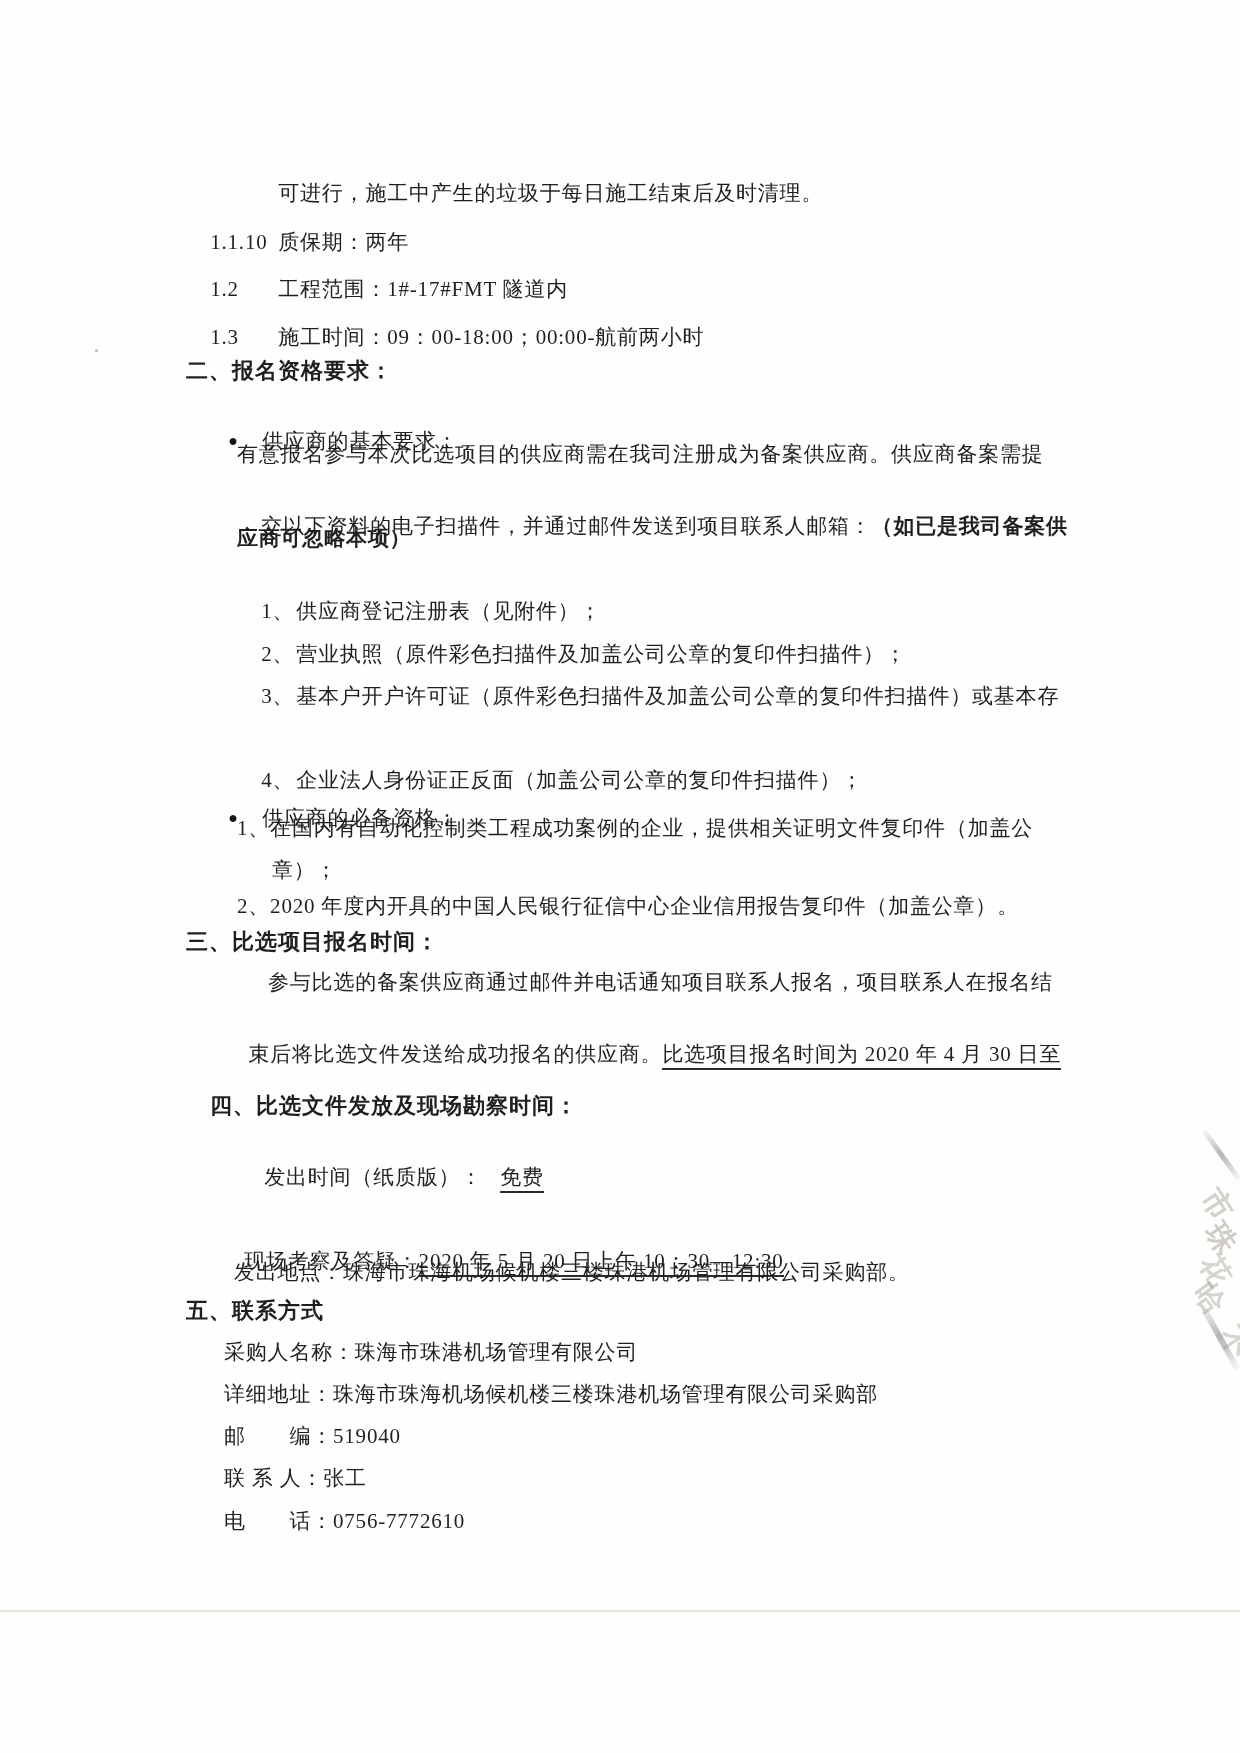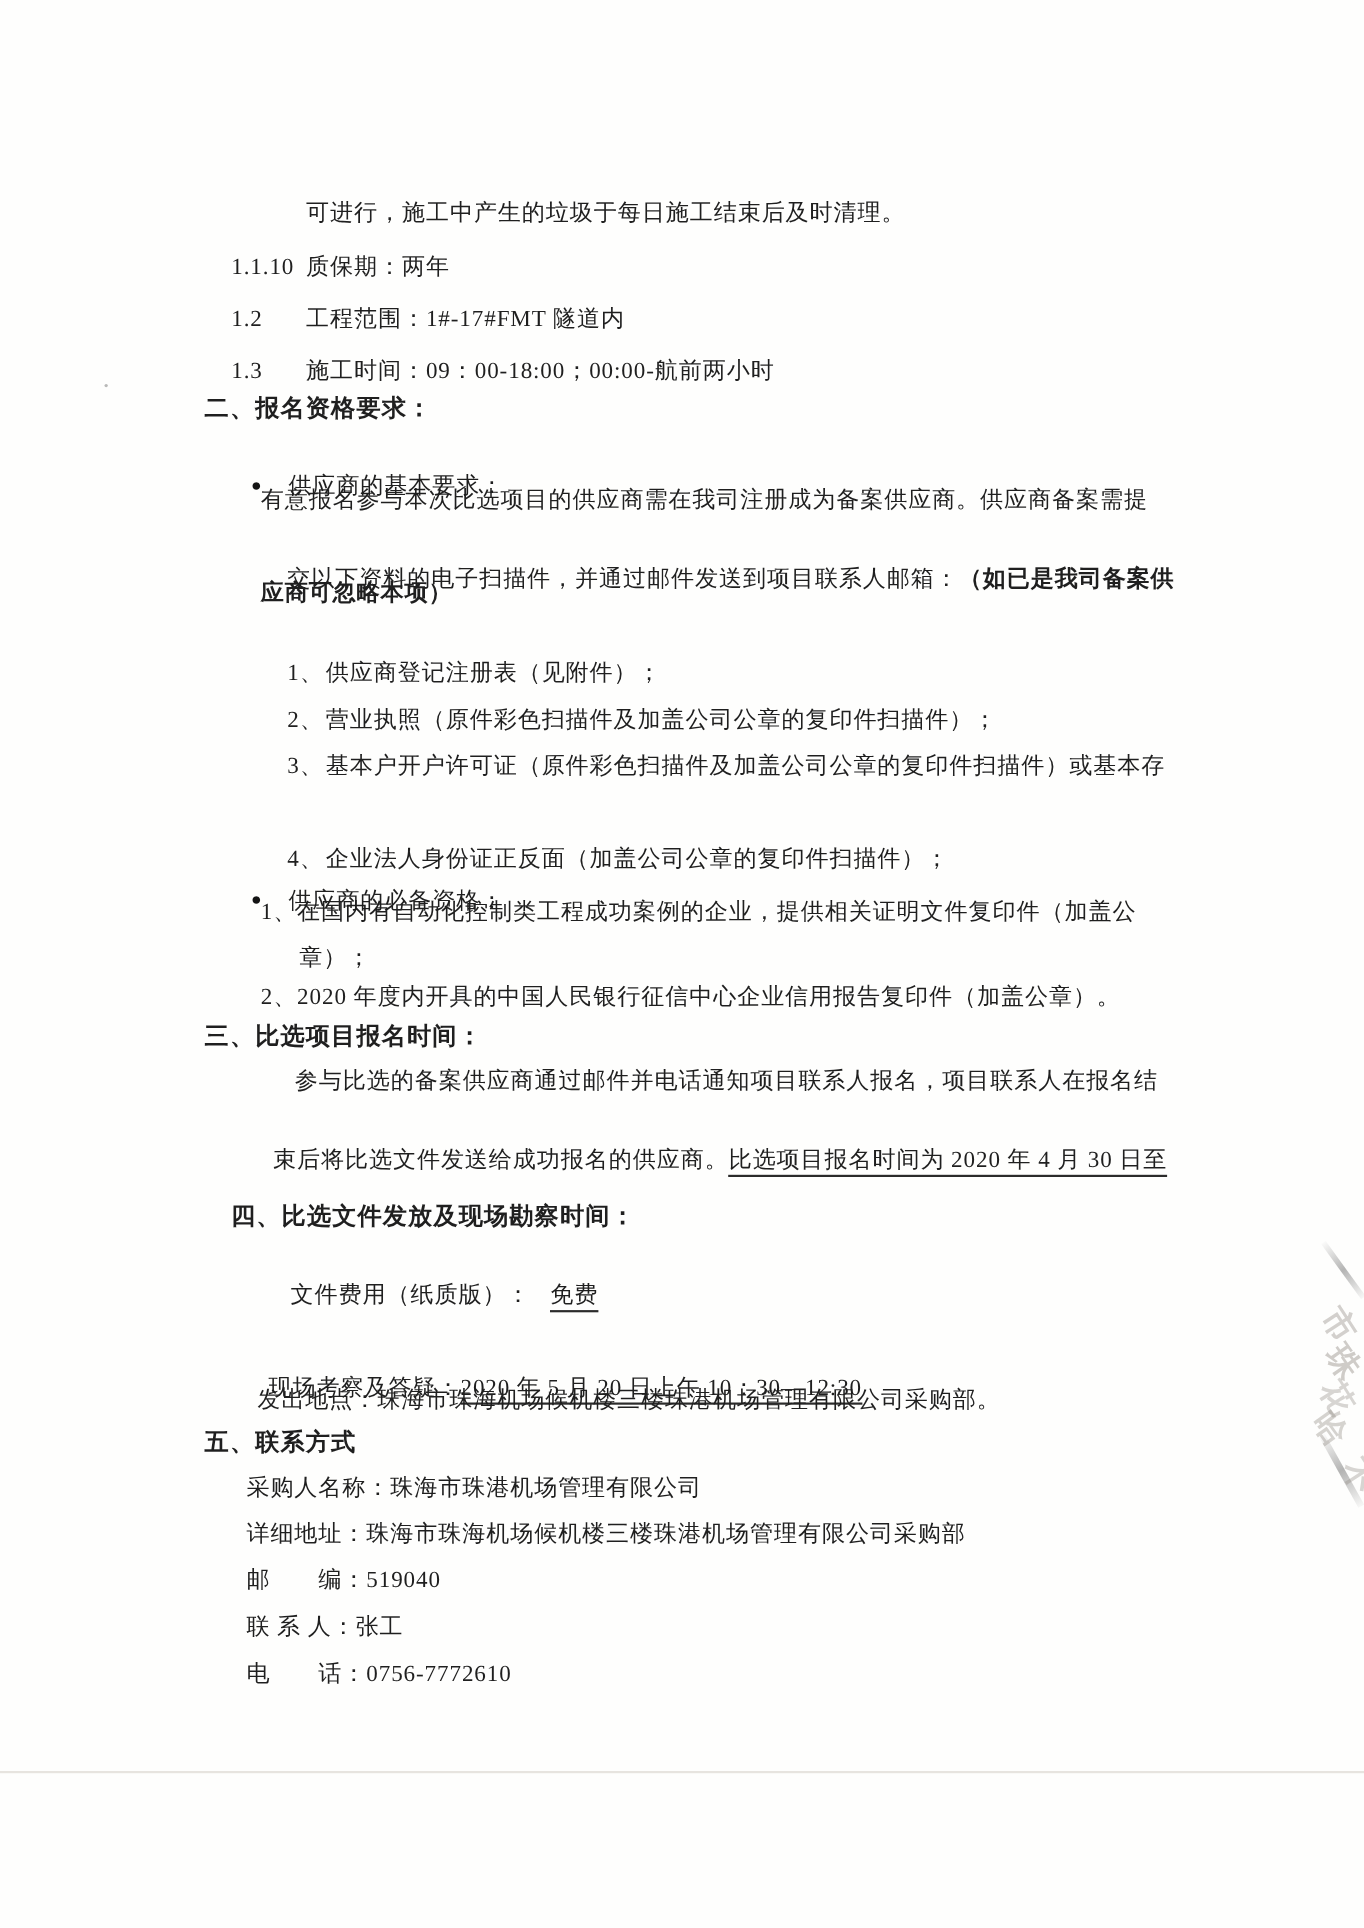--- a/index.html
+++ b/index.html
@@ -83,21 +83,21 @@
   <div class="ln" style="left:237px; top:891px;">2、2020 年度内开具的中国人民银行征信中心企业信用报告复印件（加盖公章）。</div>
 
   <div class="ln h" style="left:186px; top:927px;">三、比选项目报名时间：</div>
   <div class="ln" style="left:268px; top:967px;">参与比选的备案供应商通过邮件并电话通知项目联系人报名，项目联系人在报名结</div>
   <div class="ln" style="left:224px; top:1009px;">
     <span>束后将比选文件发送给成功报名的供应商。</span><span class="u">比选项目报名时间为 2020 年 4 月 30 日至</span>
   </div>
 
   <div class="ln h" style="left:186px; top:1091px;margin-left:24px;">四、比选文件发放及现场勘察时间：</div>
   <div class="ln" style="left:240px; top:1132px;">
-    <span>文件费用（纸质版）：</span><span class="gap"></span><span class="u">免费</span>
+    <span>发出时间（纸质版）：</span><span class="gap"></span><span class="u">免费</span>
   </div>
   <div class="ln" style="left:220px; top:1216px;">
     <span>现场考察及答疑：</span><span class="u">2020 年 5 月 20 日上午 10：30—12:30</span>
   </div>
   <div class="ln" style="left:234px; top:1257px;">发出地点：珠海市珠海机场候机楼三楼珠港机场管理有限公司采购部。</div>
 
   <div class="ln h" style="left:186px; top:1296px;">五、联系方式</div>
   <div class="ln" style="left:224px; top:1337px;">采购人名称：珠海市珠港机场管理有限公司</div>
   <div class="ln" style="left:224px; top:1379px;">详细地址：珠海市珠海机场候机楼三楼珠港机场管理有限公司采购部</div>
   <div class="ln" style="left:224px; top:1421px;">邮　　编：519040</div>

